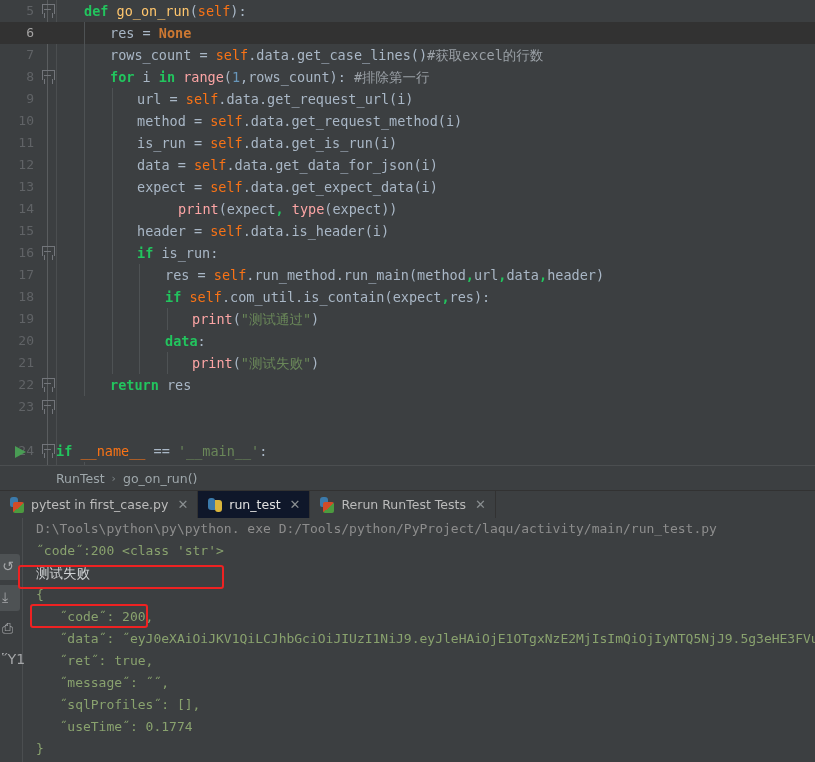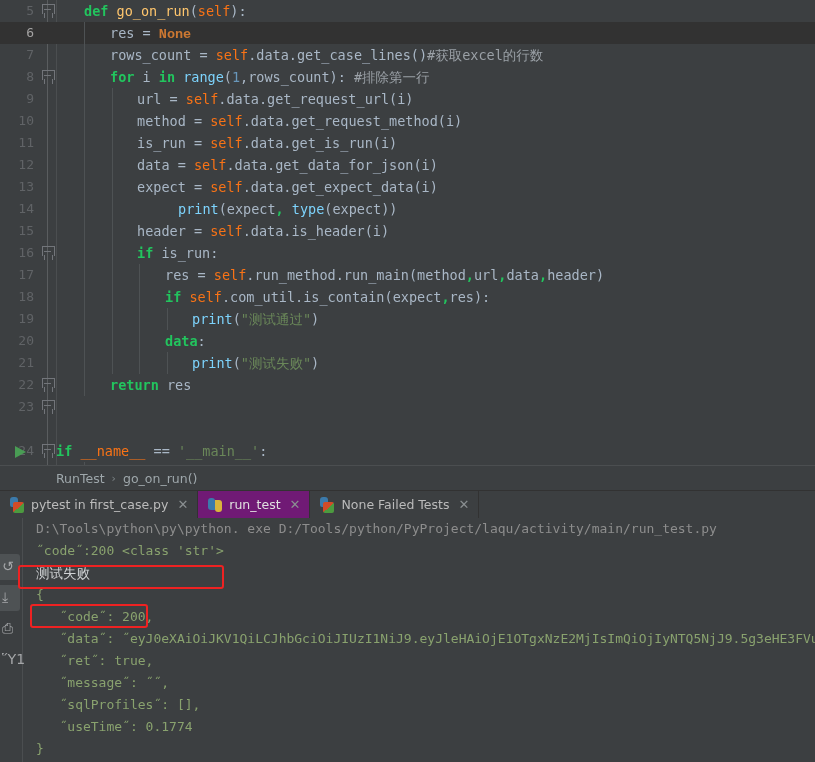--- a/index.html
+++ b/index.html
@@ -85,25 +85,25 @@
     border-left: 11px solid #499c54;
   }
   
   .iguide {
     position: absolute; top: 0; width: 1px; height: 22px;
     background: #4e5254;
   }
 
   
   .k  { color: #22c55e; font-weight: bold; }   
-  .kb { color: #cc7832; font-weight: bold; font-family: Liberation Mono, monospace; }   
+  .kb { color: #cc7832; font-weight: bold; }   
   .fn { color: #ffc66d; }                       
   .sf { color: #f97316; }                       
   .id { color: #a9b7c6; }
-  .bi { color: #7dd3fc; }                       
+  .bi { color: #fca5a5; }                       
   .num{ color: #6897bb; }
   .cmt{ color: #9aa0a6; }                       
   .op { color: #a9b7c6; }
   .gr { color: #6a8759; }                       
 
   
   .breadcrumb {
     position: absolute; left: 0; top: 465px; width: 815px; height: 26px;
     background: #3c3f41;
     border-top: 1px solid #4b4e50;
@@ -130,21 +130,21 @@
   }
   .rtab {
     display: flex; align-items: center;
     padding: 0 9px 0 9px;
     font-family: "DejaVu Sans", sans-serif;
     font-size: 12.5px;
     color: #bbbbbb;
     cursor: default;
     border-right: 1px solid #323232;
   }
-  .rtab.active { background: #701a75; color: #e0e0e0; }
+  .rtab.active { background: #0f172a; color: #e0e0e0; }
   .rtab .ticon { width: 16px; height: 16px; margin-right: 6px; position: relative; flex: 0 0 auto; }
   .rtab .tlabel { white-space: nowrap; }
   .rtab .tclose {
     margin-left: 9px; color: #8a8f91; font-size: 13px; line-height: 1;
     font-family: "DejaVu Sans", sans-serif;
   }
   
   .py-ic::before, .py-ic::after {
     content:''; position: absolute; width: 7px; height: 12px;
   }
@@ -254,21 +254,21 @@
           <span class="tlabel">pytest in first_case.py</span>
           <span class="tclose">✕</span>
         </div>
         <div class="rtab active">
           <span class="ticon py-ic"></span>
           <span class="tlabel">run_test</span>
           <span class="tclose">✕</span>
         </div>
         <div class="rtab">
           <span class="ticon pt-ic"></span>
-          <span class="tlabel">None Failed Tests</span>
+          <span class="tlabel">Rerun RunTest Tests</span>
           <span class="tclose">✕</span>
         </div>
       </div>
 
     <div class="console">
       <div class="ctoolbar" id="ctoolbar">
           <div class="tbtn hl" style="top: 36px;">
             <span class="g">↺</span>
           </div>
           <div class="tbtn hl" style="top: 67px;">

